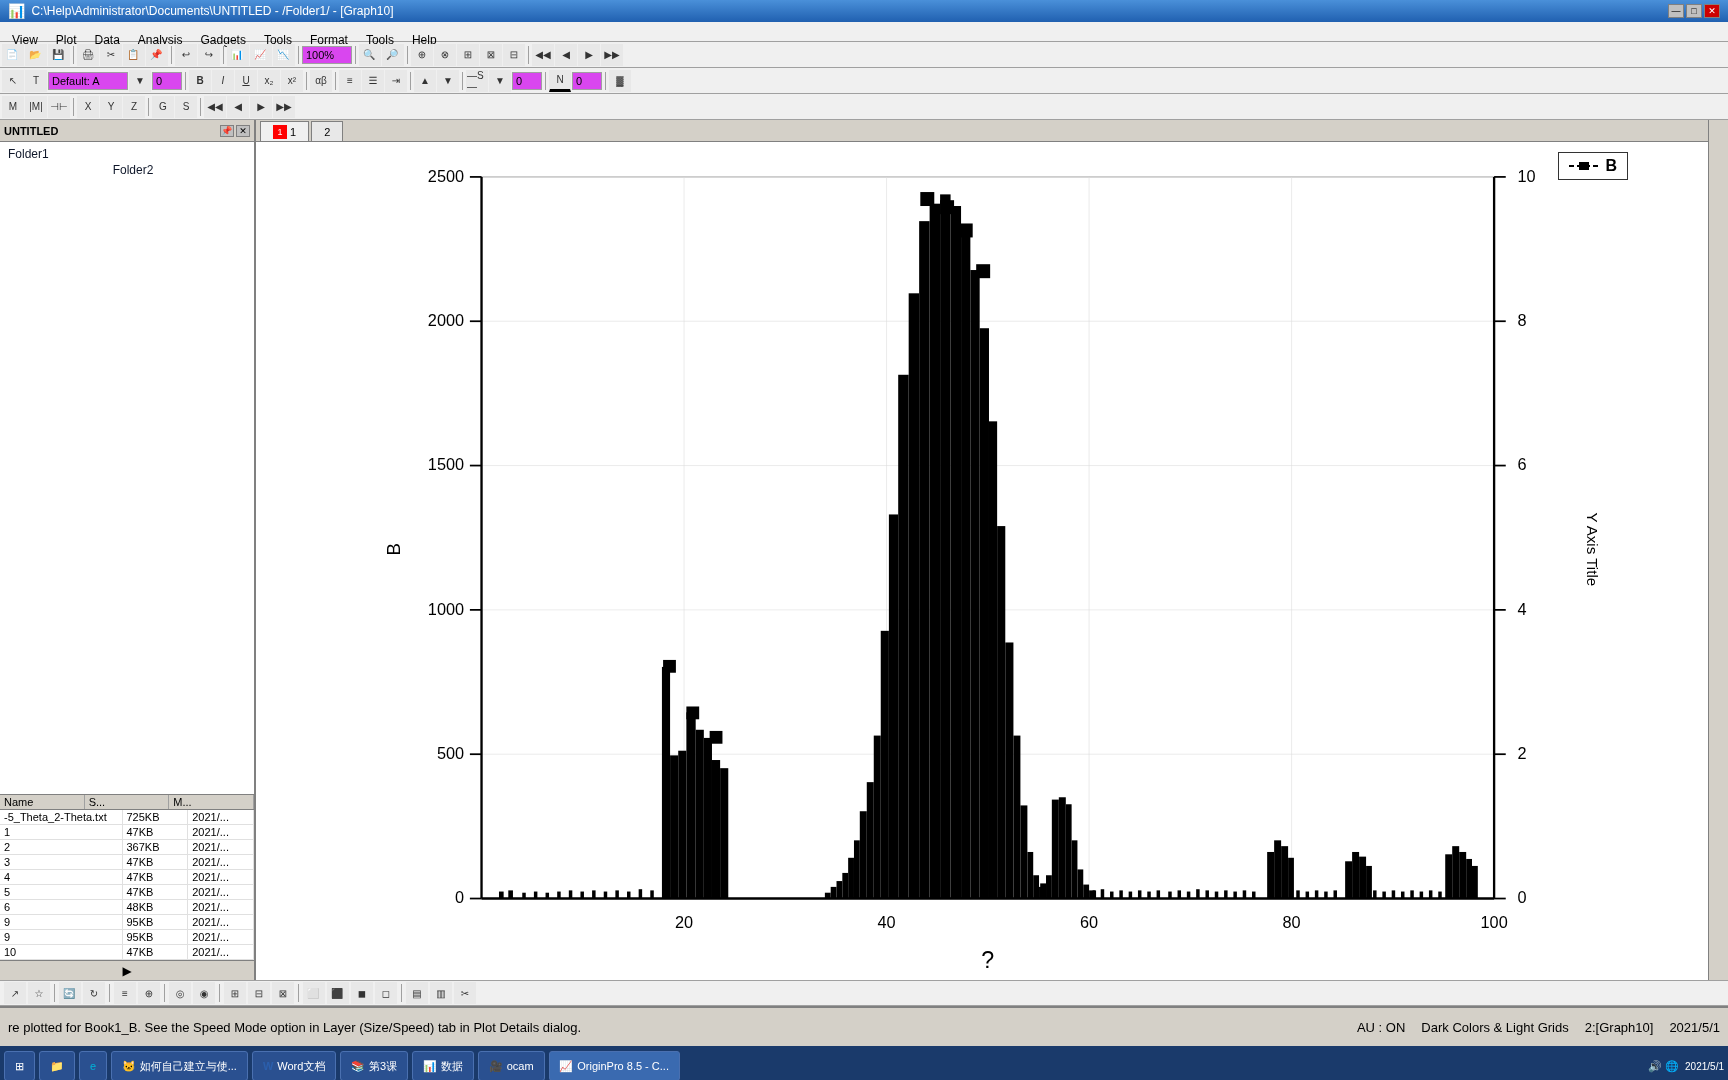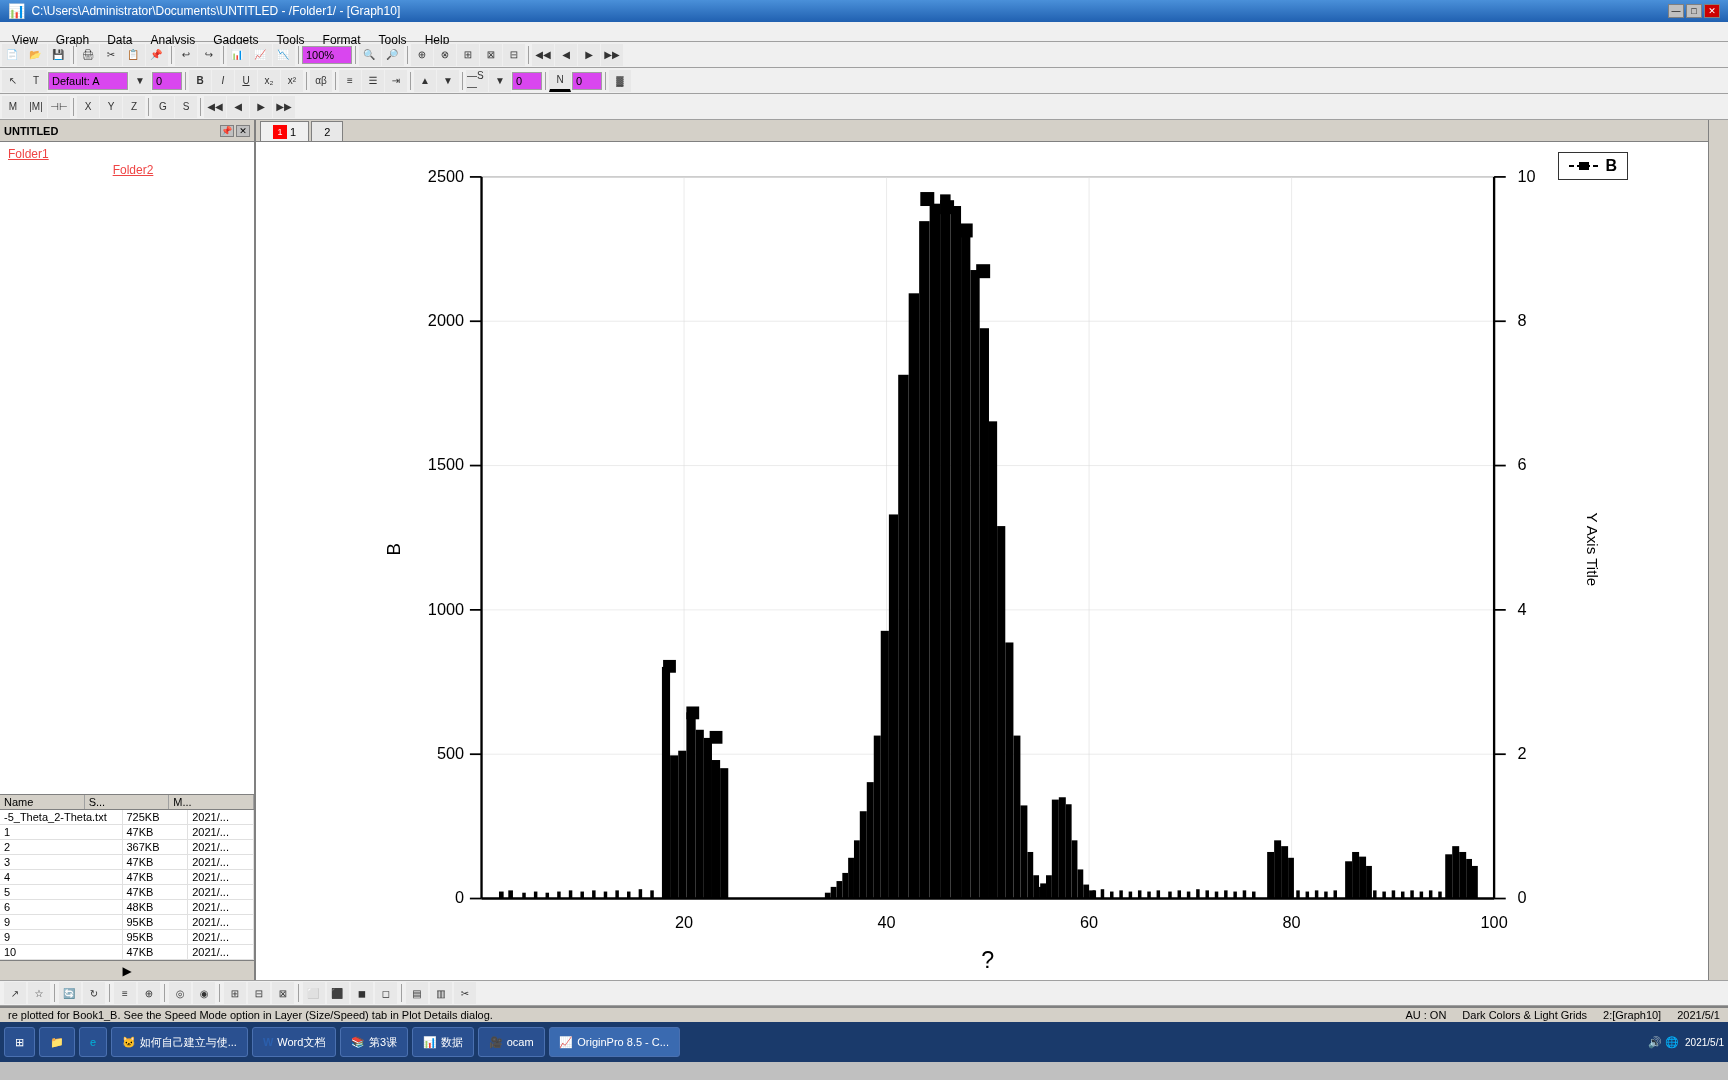--- a/index.html
+++ b/index.html
@@ -102,22 +102,21 @@
     }
     #tree-panel {
       flex: 1;
       padding: 4px;
       overflow-y: auto;
     }
     .tree-item {
       font-size: 12px;
       padding: 1px 4px;
       cursor: pointer;
-      color: #ef4444;
-      text-decoration: underline;
+      color: #0f172a;
     }
 
     #file-table {
       border-top: 1px solid #808080;
       overflow: auto;
       max-height: 220px;
     }
     .file-table-header {
       display: flex;
       background: #d4d0c8;
@@ -202,27 +201,27 @@
       border-top: 1px solid #a0a0a0;
       border-bottom: 1px solid #a0a0a0;
       display: flex;
       align-items: center;
       padding: 0 4px;
       gap: 2px;
     }
 
     
     #status-bar {
-      height: 16px;
+      height: 40px;
       background: #d4d0c8;
       border-top: 2px solid #808080;
       display: flex;
       align-items: center;
       padding: 0 8px;
-      font-size: 11px;
+      font-size: 13px;
       justify-content: space-between;
     }
     #taskbar {
       height: 40px;
       background: #1a3a6b;
       display: flex;
       align-items: center;
       padding: 0 4px;
       gap: 4px;
     }
@@ -284,32 +283,32 @@
     #third-toolbar {
       height: 26px;
     }
   </style>
 </head>
 <body>
 
 <div id="title-bar">
   <div id="title-bar-left">
     <span style="font-size:14px;">📊</span>
-    <span>C:\Users\Administrator\Documents\UNTITLED - /Folder1/ - [Graph10]</span>
+    <span>C:\Help\Administrator\Documents\UNTITLED - /Folder1/ - [Graph10]</span>
   </div>
   <div id="title-bar-controls">
     <div class="title-btn">—</div>
     <div class="title-btn">□</div>
     <div class="title-btn" style="background:#c00;color:white;">✕</div>
   </div>
 </div>
 
 <div id="menu-bar">
   <div class="menu-item">View</div>
-  <div class="menu-item">Graph</div>
+  <div class="menu-item">Plot</div>
   <div class="menu-item">Data</div>
   <div class="menu-item">Analysis</div>
   <div class="menu-item">Gadgets</div>
   <div class="menu-item">Tools</div>
   <div class="menu-item">Format</div>
   <div class="menu-item">Tools</div>
   <div class="menu-item">Help</div>
 </div>
 
 <div class="toolbar">

